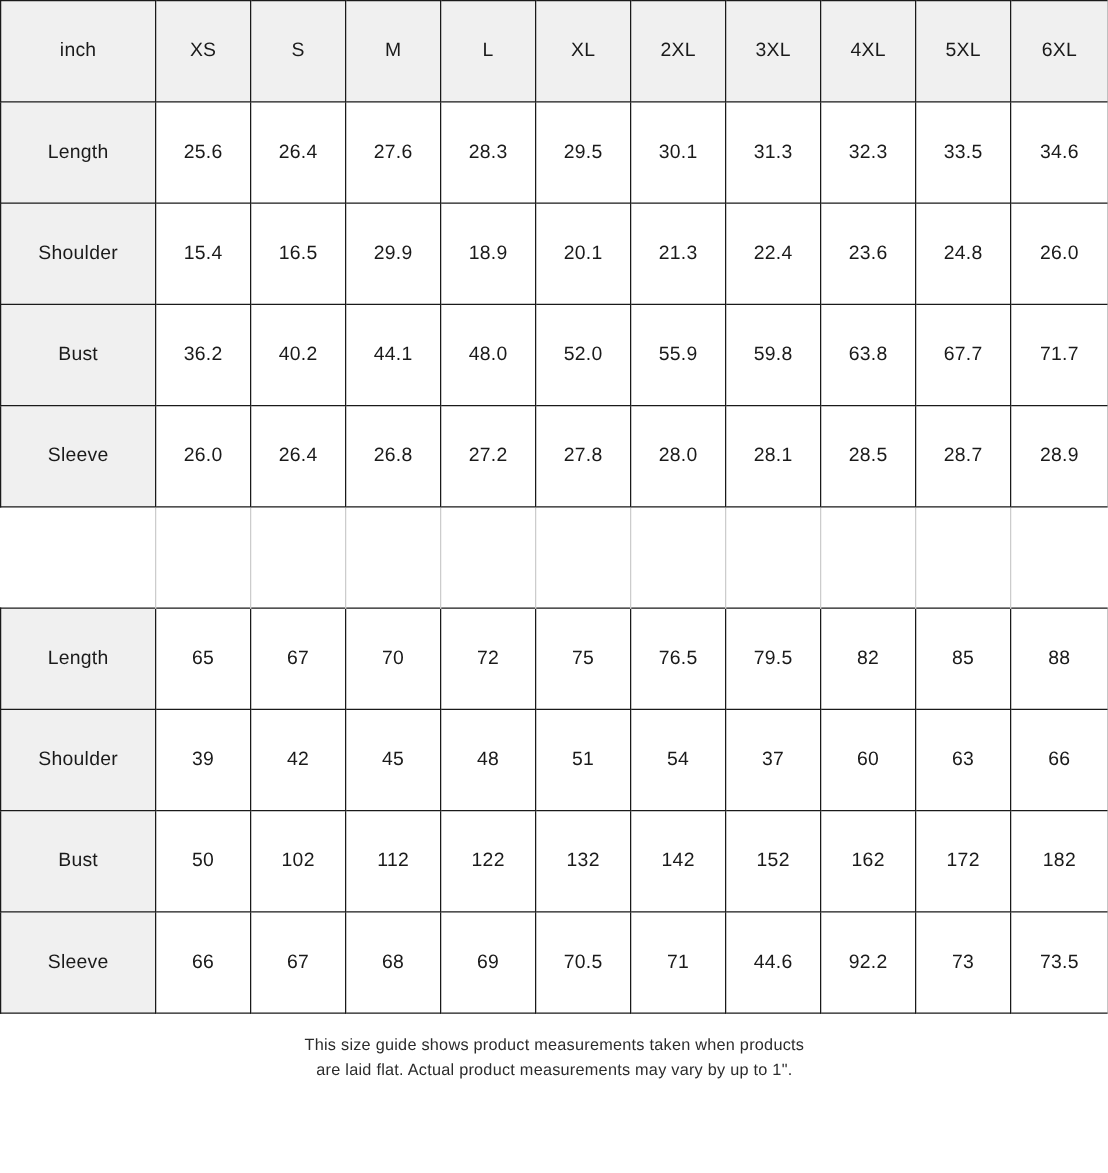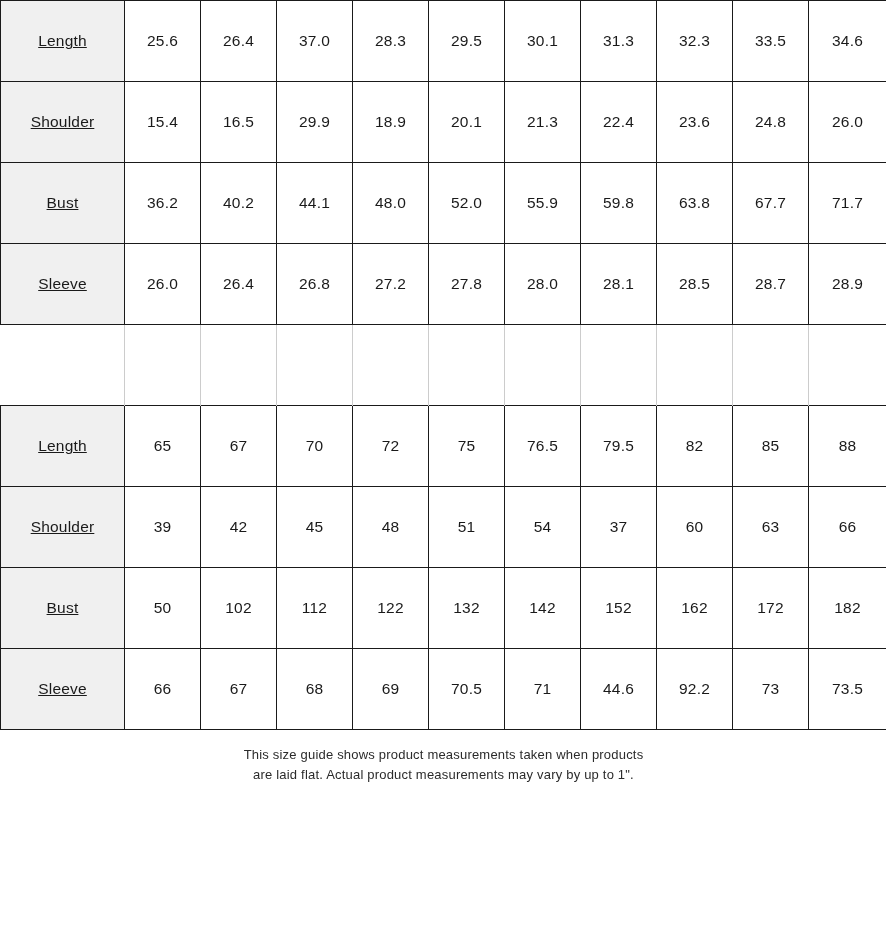--- a/index.html
+++ b/index.html
@@ -46,21 +46,20 @@
   .unit-row td {
     background: #f0f0f0;
   }
   .unit-cell {
     font-size: 15.5px;
   }
 
   
   .row-label {
     background: #f0f0f0 !important;
-    text-decoration: underline;
   }
 
   
   .spacer-row td {
     background: #ffffff;
     border-top: none;
     border-bottom: none;
     border-left: 1px solid #cccccc;
     border-right: 1px solid #cccccc;
     height: 80px;
@@ -99,25 +98,38 @@
       <col class="c-size">
       <col class="c-size">
       <col class="c-size">
     <col class="c-size">
       <col class="c-size">
       <col class="c-size">
       <col class="c-size">
       <col class="c-last">
   </colgroup>
   <tbody id="table-body">
+      <tr class="unit-row">
+        <th class="unit-cell">inch</th>
+        <th>XS</th>
+        <th>S</th>
+        <th>M</th>
+        <th>L</th>
+        <th>XL</th>
+        <th>2XL</th>
+        <th>3XL</th>
+        <th>4XL</th>
+        <th>5XL</th>
+        <th>6XL</th>
+      </tr>
       <tr>
         <td class="row-label">Length</td>
         <td>25.6</td>
         <td>26.4</td>
-        <td>37.0</td>
+        <td>27.6</td>
         <td>28.3</td>
         <td>29.5</td>
         <td>30.1</td>
         <td>31.3</td>
         <td>32.3</td>
         <td>33.5</td>
         <td>34.6</td>
       </tr>
       <tr>
         <td class="row-label">Shoulder</td>

